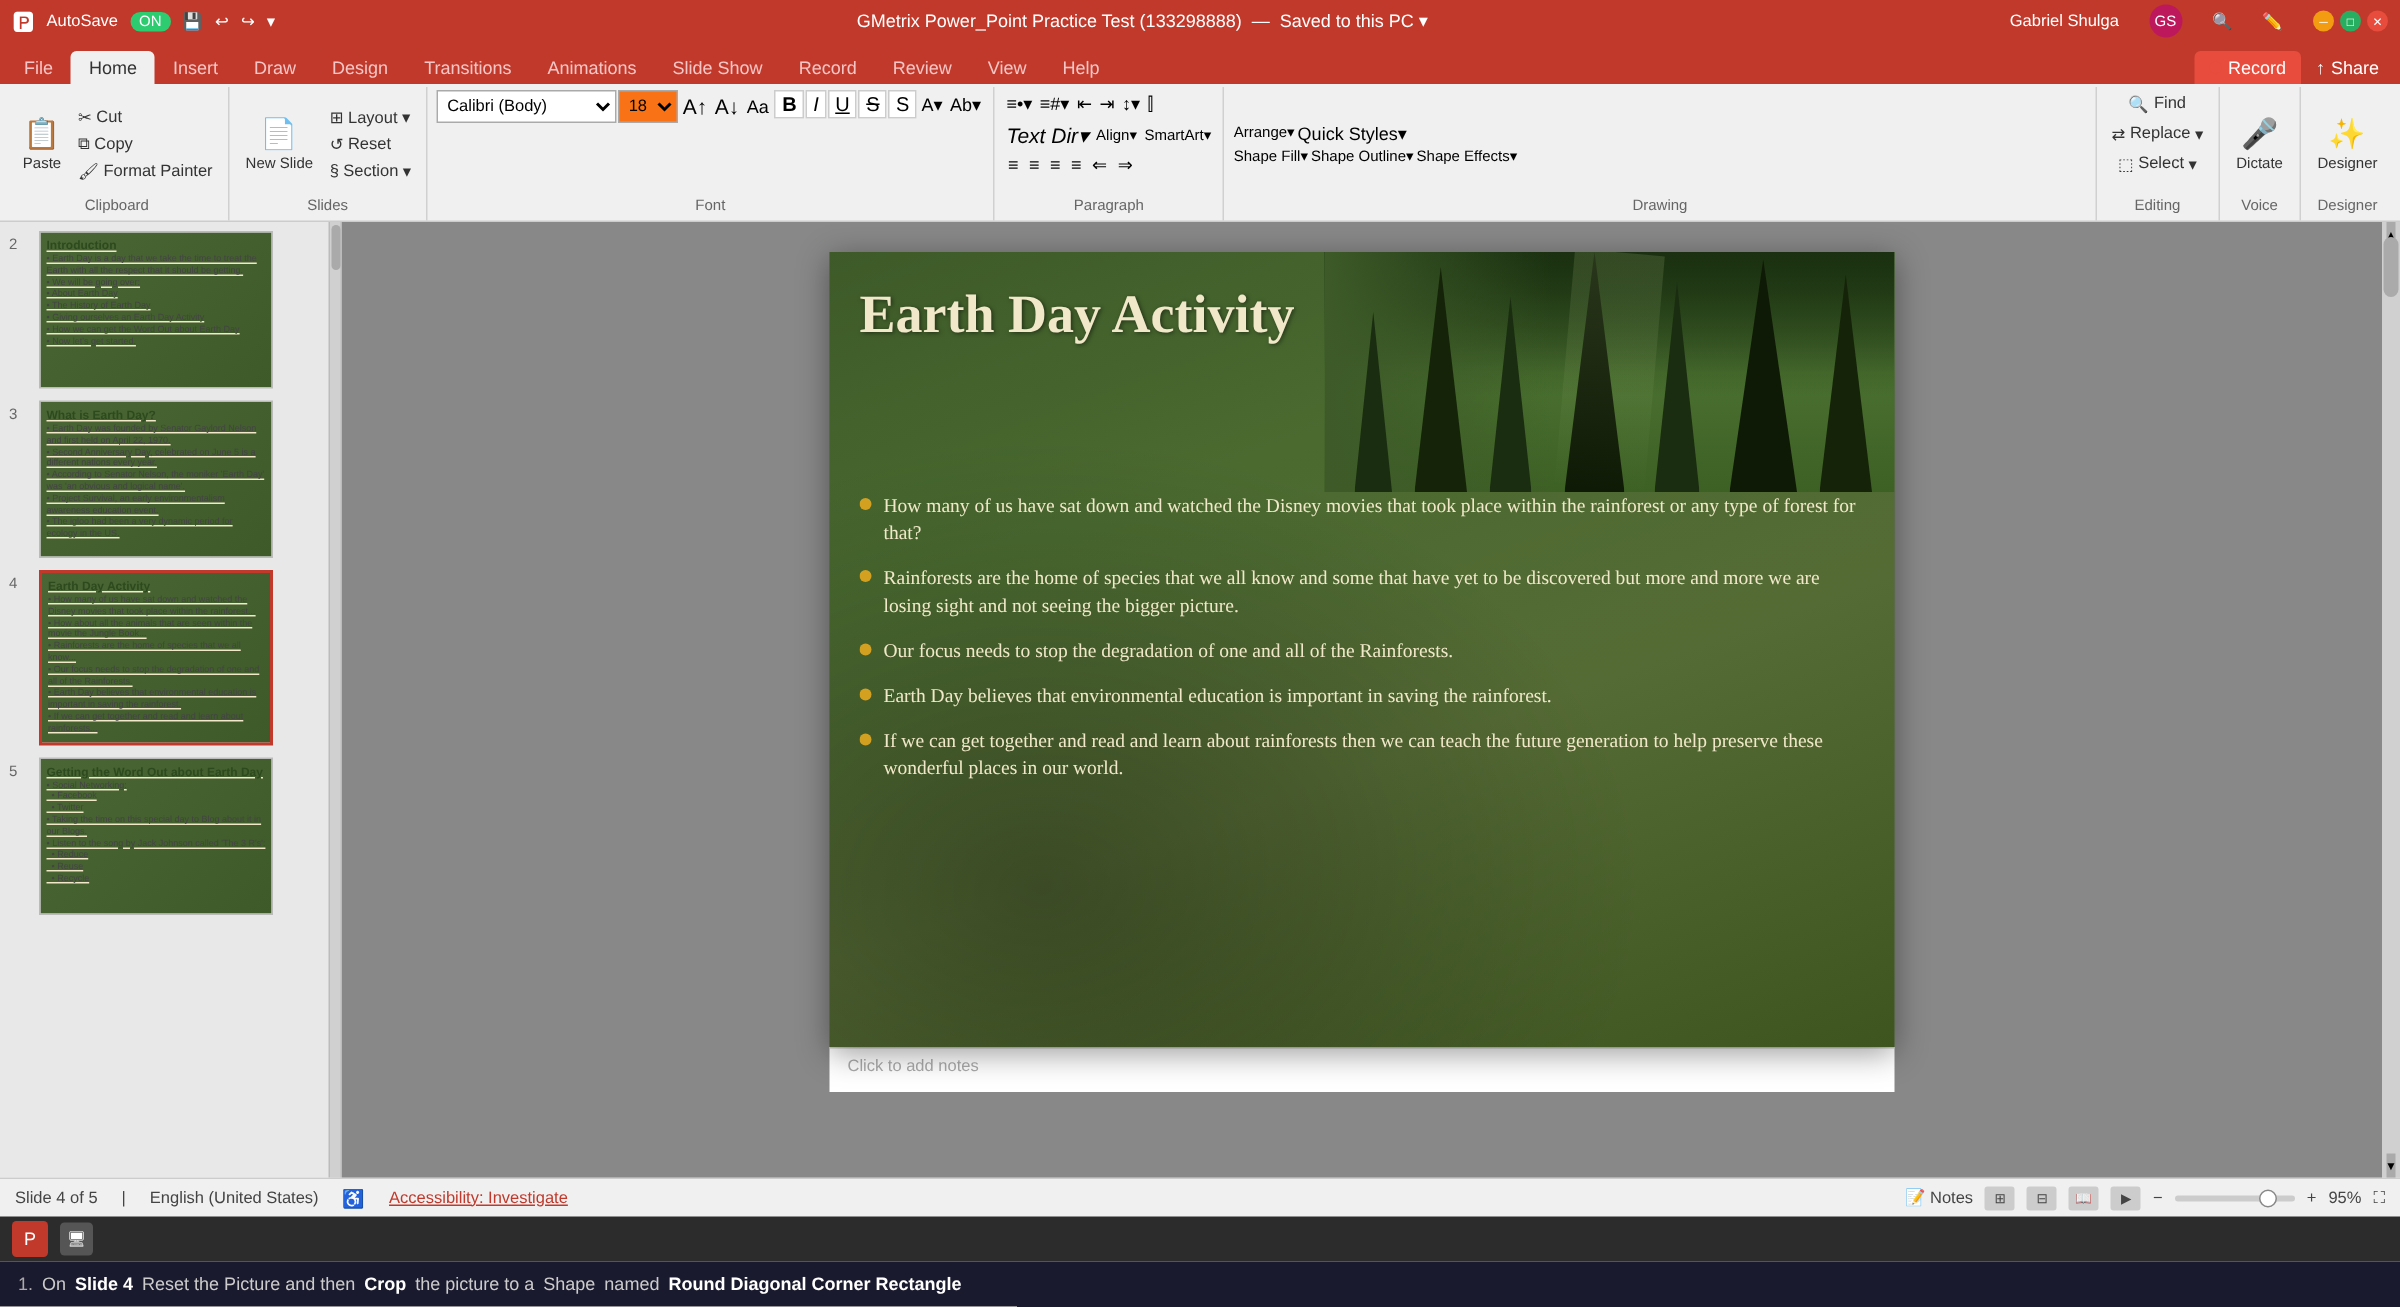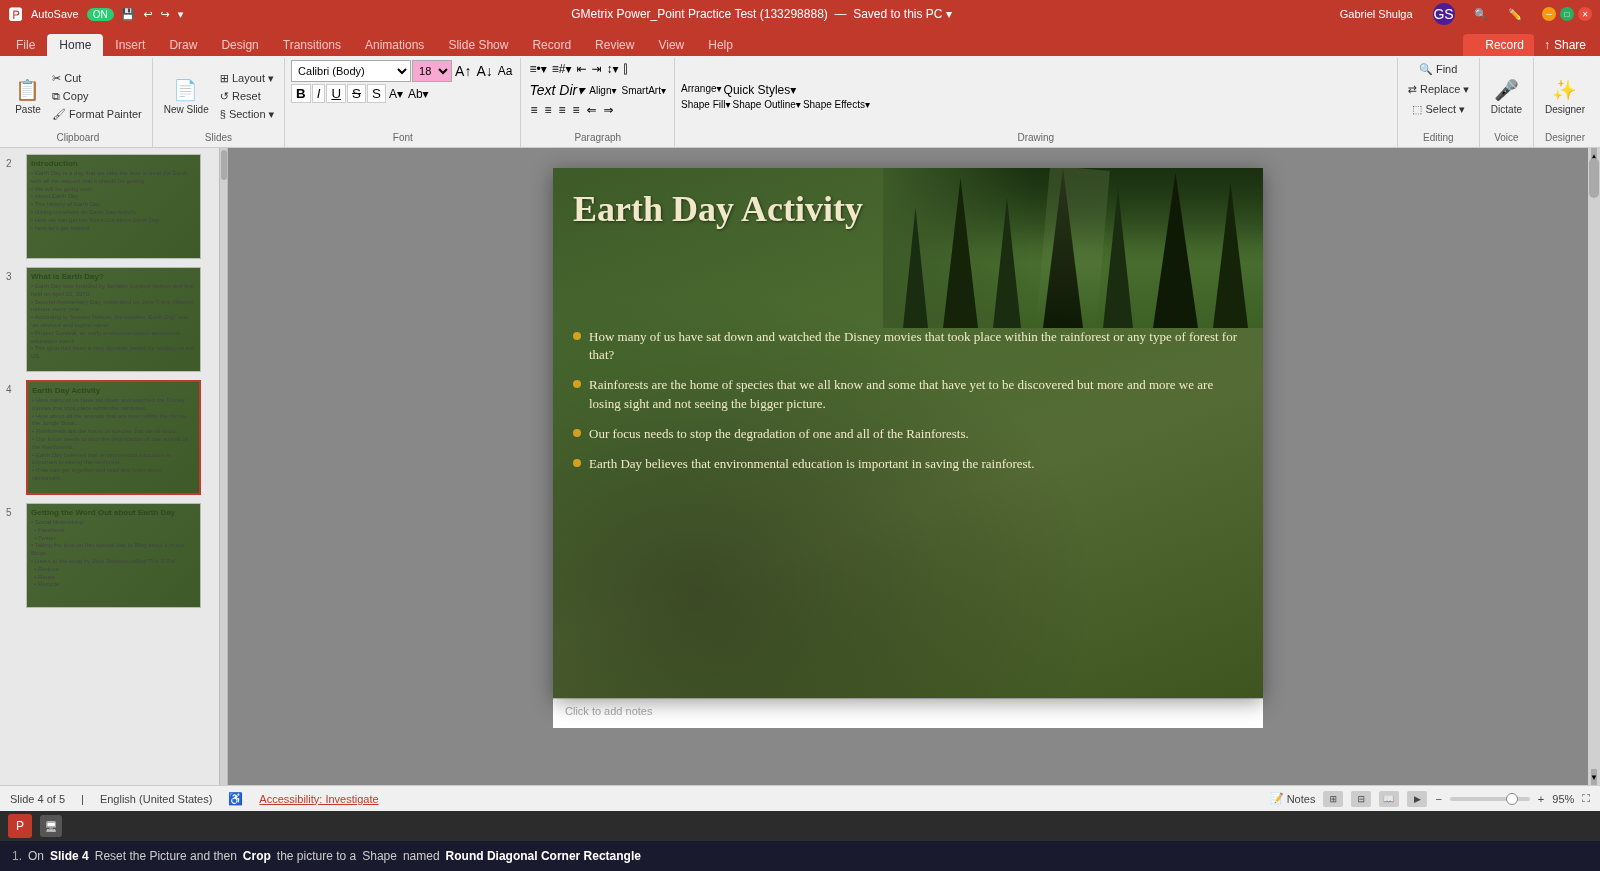--- a/index.html
+++ b/index.html
@@ -129,21 +129,21 @@
       height: 22px;
       border: 1px solid #aaa;
       background: white;
       font-size: 11px;
       padding: 0 2px;
     }
     .font-size-selector {
       width: 40px;
       height: 22px;
       border: 1px solid #aaa;
-      background: #f9a8d4;
+      background: #f97316;
       font-size: 11px;
       padding: 0 2px;
     }
 
     
     #main {
       display: flex;
       height: calc(871px - 28px - 28px - 92px - 26px - 30px - 30px);
       background: #ccc;
     }
@@ -166,27 +166,28 @@
       cursor: pointer;
       padding: 2px;
     }
     .slide-num {
       font-size: 10px;
       color: #666;
       min-width: 16px;
       padding-top: 4px;
     }
     .slide-thumb-img {
-      width: 175px;
+      width: 156px;
       border: 1px solid #bbb;
       background: white;
       padding: 4px;
       font-size: 8px;
       position: relative;
       min-height: 100px;
+      text-decoration: underline;
     }
     .slide-thumb-img.active {
       border: 2px solid #c0392b;
     }
     .slide-thumb-title {
       font-size: 8px;
       font-weight: bold;
       color: #2d4a1e;
       margin-bottom: 2px;
     }
@@ -401,21 +402,21 @@
     <span style="cursor:pointer;">▾</span>
   </div>
   <div class="center">
     <span>GMetrix Power_Point Practice Test (133298888)</span>
     &nbsp;—&nbsp;
     <span>Saved to this PC</span>
     <span> ▾</span>
   </div>
   <div class="right">
     <span>Gabriel Shulga</span>
-    <span style="width:22px;height:22px;background:#4c1d95;border-radius:50%;display:inline-flex;align-items:center;justify-content:center;font-size:14px;">GS</span>
+    <span style="width:22px;height:22px;background:#be185d;border-radius:50%;display:inline-flex;align-items:center;justify-content:center;font-size:10px;">GS</span>
     <span style="cursor:pointer;">🔍</span>
     <span style="cursor:pointer;">✏️</span>
     <div class="window-controls">
       <button class="win-btn win-min">─</button>
       <button class="win-btn win-max">□</button>
       <button class="win-btn win-close">✕</button>
     </div>
   </div>
 </div>
 
@@ -489,21 +490,21 @@
           <span>§</span>
           <span>Section</span>
           <span> ▾</span>
         </div>
       </div>
     </div>
     <div class="ribbon-group-label">Slides</div>
   </div>
 
   <div class="ribbon-group">
-    <div class="ribbon-items" style="flex-direction:column; align-items:flex-start; gap:2px;">
+    <div class="ribbon-items" style="flex-direction:row; align-items:flex-start; gap:2px;">
       <div class="ribbon-row">
         <select class="font-selector">
           <option>Calibri (Body)</option>
         </select>
         <select class="font-size-selector">
           <option>18</option>
         </select>
         <span style="cursor:pointer;padding:2px;font-size:14px;">A↑</span>
         <span style="cursor:pointer;padding:2px;font-size:14px;">A↓</span>
         <span style="cursor:pointer;padding:2px;font-size:12px;">Aa</span>
@@ -708,20 +709,24 @@
           <div class="bullet-dot"></div>
           <span>Rainforests are the home of species that we all know and some that have yet to be discovered but more and more we are losing sight and not seeing the bigger picture.</span>
         </div>
         <div class="bullet-item">
           <div class="bullet-dot"></div>
           <span>Our focus needs to stop the degradation of one and all of the Rainforests.</span>
         </div>
         <div class="bullet-item">
           <div class="bullet-dot"></div>
           <span>Earth Day believes that environmental education is important in saving the rainforest.</span>
+        </div>
+        <div class="bullet-item">
+          <div class="bullet-dot"></div>
+          <span>If we can get together and read and learn about rainforests then we can teach the future generation to help preserve these wonderful places in our world.</span>
         </div>
       </div>
     </div>
 
     <div class="notes-area">
       <span style="color:#aaa;">Click to add notes</span>
     </div>
   </div>
 
   <div class="scroll-bar-v">

